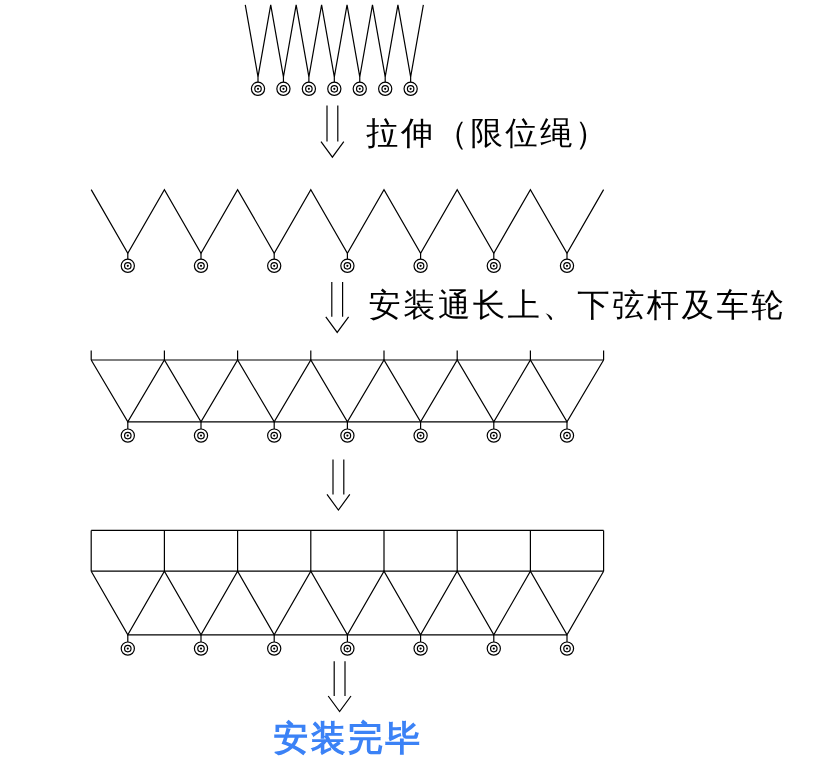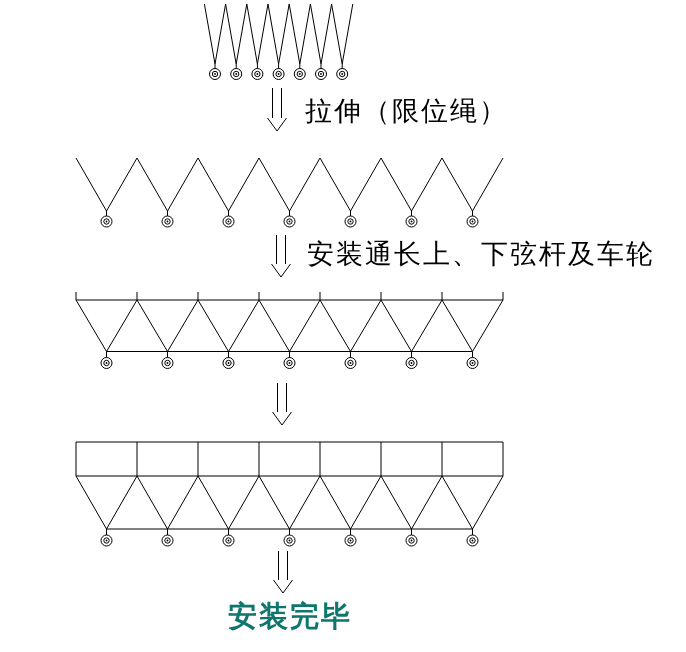--- a/index.html
+++ b/index.html
@@ -22,21 +22,21 @@
   .step-label {
     position: absolute;
     color: #000000;
     font-size: 27px;
     letter-spacing: 2px;
     white-space: nowrap;
     line-height: 30px;
   }
   .final-label {
     position: absolute;
-    color: #0f766e;
+    color: #3b82f6;
     font-size: 29px;
     font-weight: bold;
     letter-spacing: 2px;
     white-space: nowrap;
     line-height: 32px;
   }
 </style>
 </head>
 <body>
 

